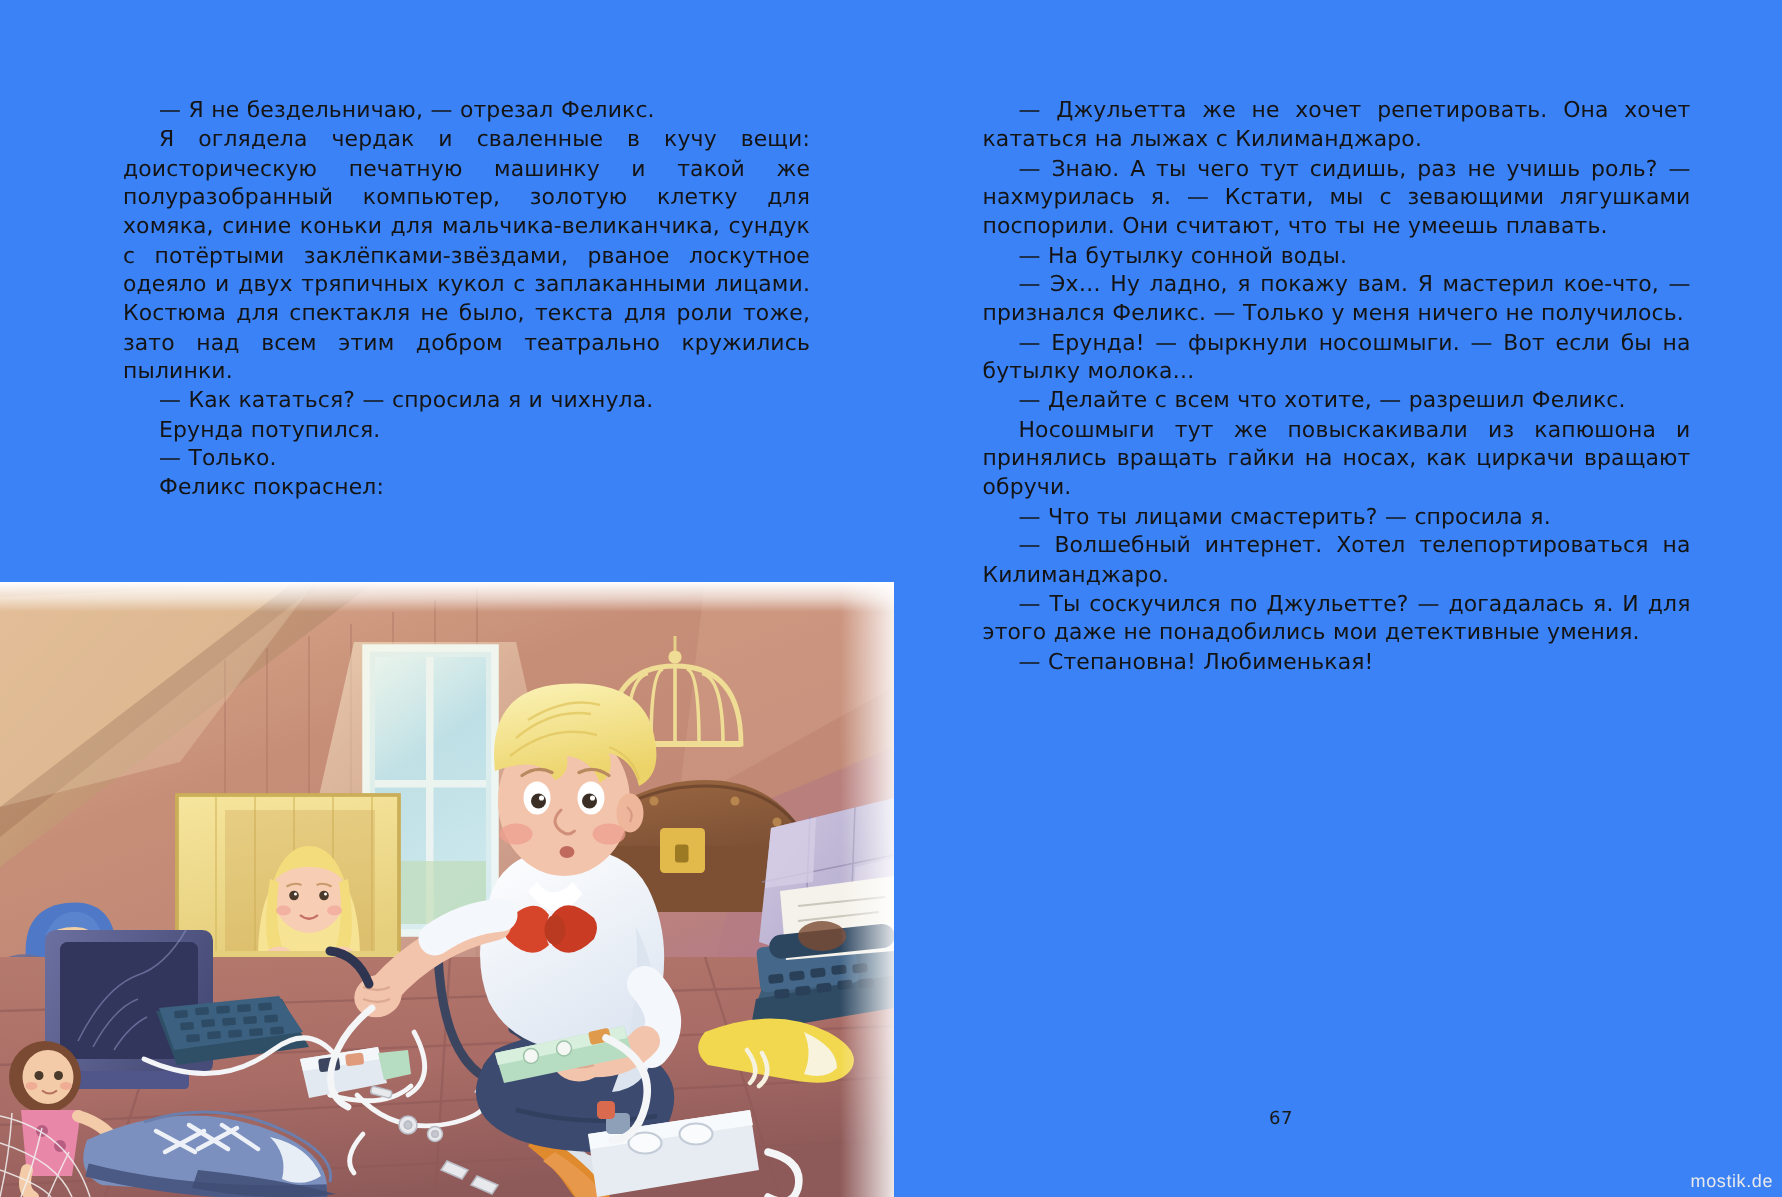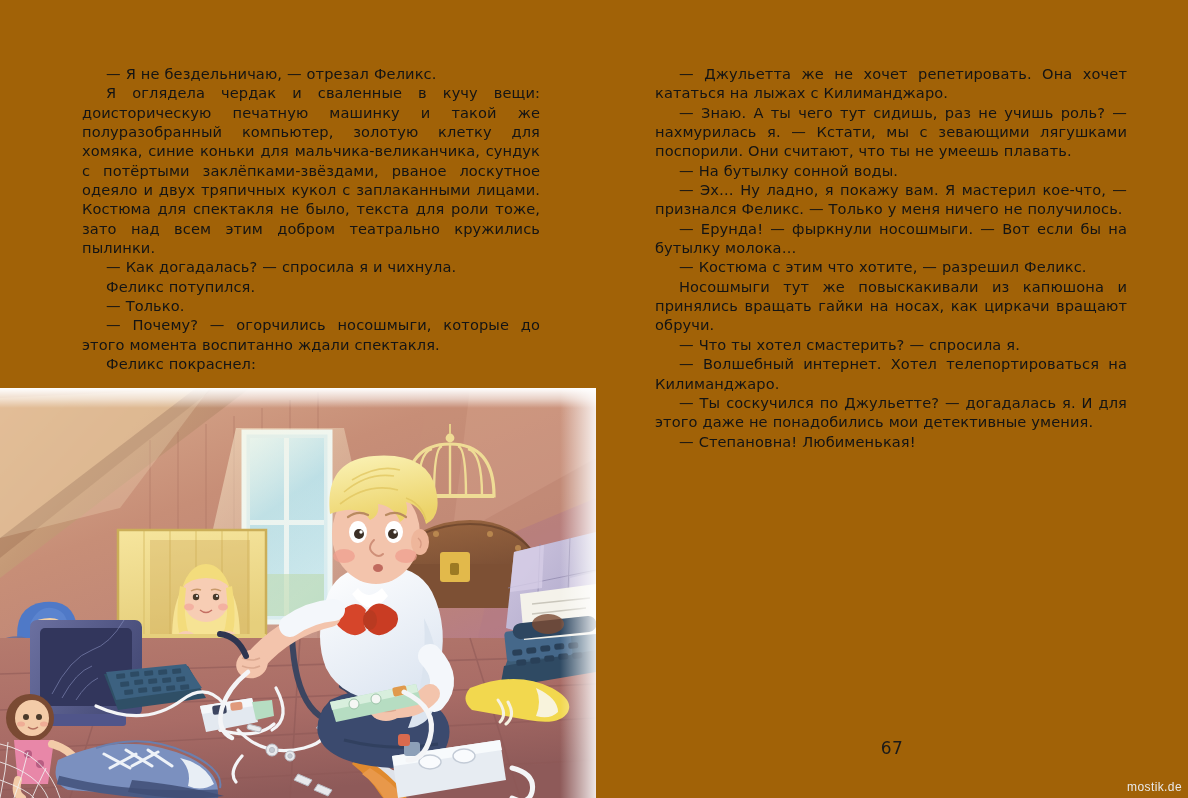--- a/index.html
+++ b/index.html
@@ -12,21 +12,21 @@
     width: 1188px;
     height: 798px;
     overflow: hidden;
     font-family: "DejaVu Sans", sans-serif;
     color: #1a1a1a;
   }
   .page {
     position: relative;
     width: 1188px;
     height: 798px;
-    background: #a16207;
+    background: #3b82f6;
   }
 
   
   .col {
     position: absolute;
     top: 64px;
     font-size: 14.6px;
     line-height: 19.35px;
     text-align: justify;
     text-justify: inter-word;
@@ -52,25 +52,25 @@
     top: 388px;
     width: 596px;
     height: 410px;
     overflow: hidden;
   }
   .illo svg { display: block; width: 596px; height: 410px; }
 
   
   .folio {
     position: absolute;
-    left: 656px;
+    left: 618px;
     width: 472px;
     top: 738px;
     text-align: center;
-    font-size: 17px;
+    font-size: 12px;
     color: #1a1a1a;
     letter-spacing: 0.4px;
   }
 
   
   .watermark {
     position: absolute;
     right: 6px;
     bottom: 4px;
     font-size: 12px;
@@ -81,36 +81,35 @@
   }
 </style>
 </head>
 <body>
 
 <div class="page">
 
   <div class="col col-left">
     <p>— Я не бездельничаю, — отрезал Феликс.</p>
     <p>Я оглядела чердак и сваленные в кучу вещи: доисторическую печатную машинку и такой же полуразобранный компьютер, золотую клетку для хомяка, синие коньки для мальчика-великанчика, сундук с потёртыми заклёпками-звёздами, рваное лоскутное одеяло и двух тряпичных кукол с заплаканными лицами. Костюма для спектакля не было, текста для роли тоже, зато над всем этим добром театрально кружились пылинки.</p>
-    <p>— Как догадалась? — спросила я и чихнула.</p>
-    <p>Феликс потупился.</p>
+    <p>— Как кататься? — спросила я и чихнула.</p>
+    <p>Ерунда потупился.</p>
     <p>— Только.</p>
-    <p>— Почему? — огорчились носошмыги, которые до этого момента воспитанно ждали спектакля.</p>
     <p>Феликс покраснел:</p>
   </div>
 
   <div class="col col-right">
     <p>— Джульетта же не хочет репетировать. Она хочет кататься на лыжах с Килиманджаро.</p>
     <p>— Знаю. А ты чего тут сидишь, раз не учишь роль? — нахмурилась я. — Кстати, мы с зевающими лягушками поспорили. Они считают, что ты не умеешь плавать.</p>
     <p>— На бутылку сонной воды.</p>
     <p>— Эх… Ну ладно, я покажу вам. Я мастерил кое-что, — признался Феликс. — Только у меня ничего не получилось.</p>
     <p>— Ерунда! — фыркнули носошмыги. — Вот если бы на бутылку молока…</p>
-    <p>— Костюма с этим что хотите, — разрешил Феликс.</p>
+    <p>— Делайте с всем что хотите, — разрешил Феликс.</p>
     <p>Носошмыги тут же повыскакивали из капюшона и принялись вращать гайки на носах, как циркачи вращают обручи.</p>
-    <p>— Что ты хотел смастерить? — спросила я.</p>
+    <p>— Что ты лицами смастерить? — спросила я.</p>
     <p>— Волшебный интернет. Хотел телепортироваться на Килиманджаро.</p>
     <p>— Ты соскучился по Джульетте? — догадалась я. И для этого даже не понадобились мои детективные умения.</p>
     <p>— Степановна! Любименькая!</p>
   </div>
 
   <div class="illo">
     <svg viewBox="0 0 596 410" xmlns="http://www.w3.org/2000/svg" aria-hidden="true">
       <defs>
 
         <linearGradient id="fadeTop" x1="0" y1="0" x2="0" y2="1">

